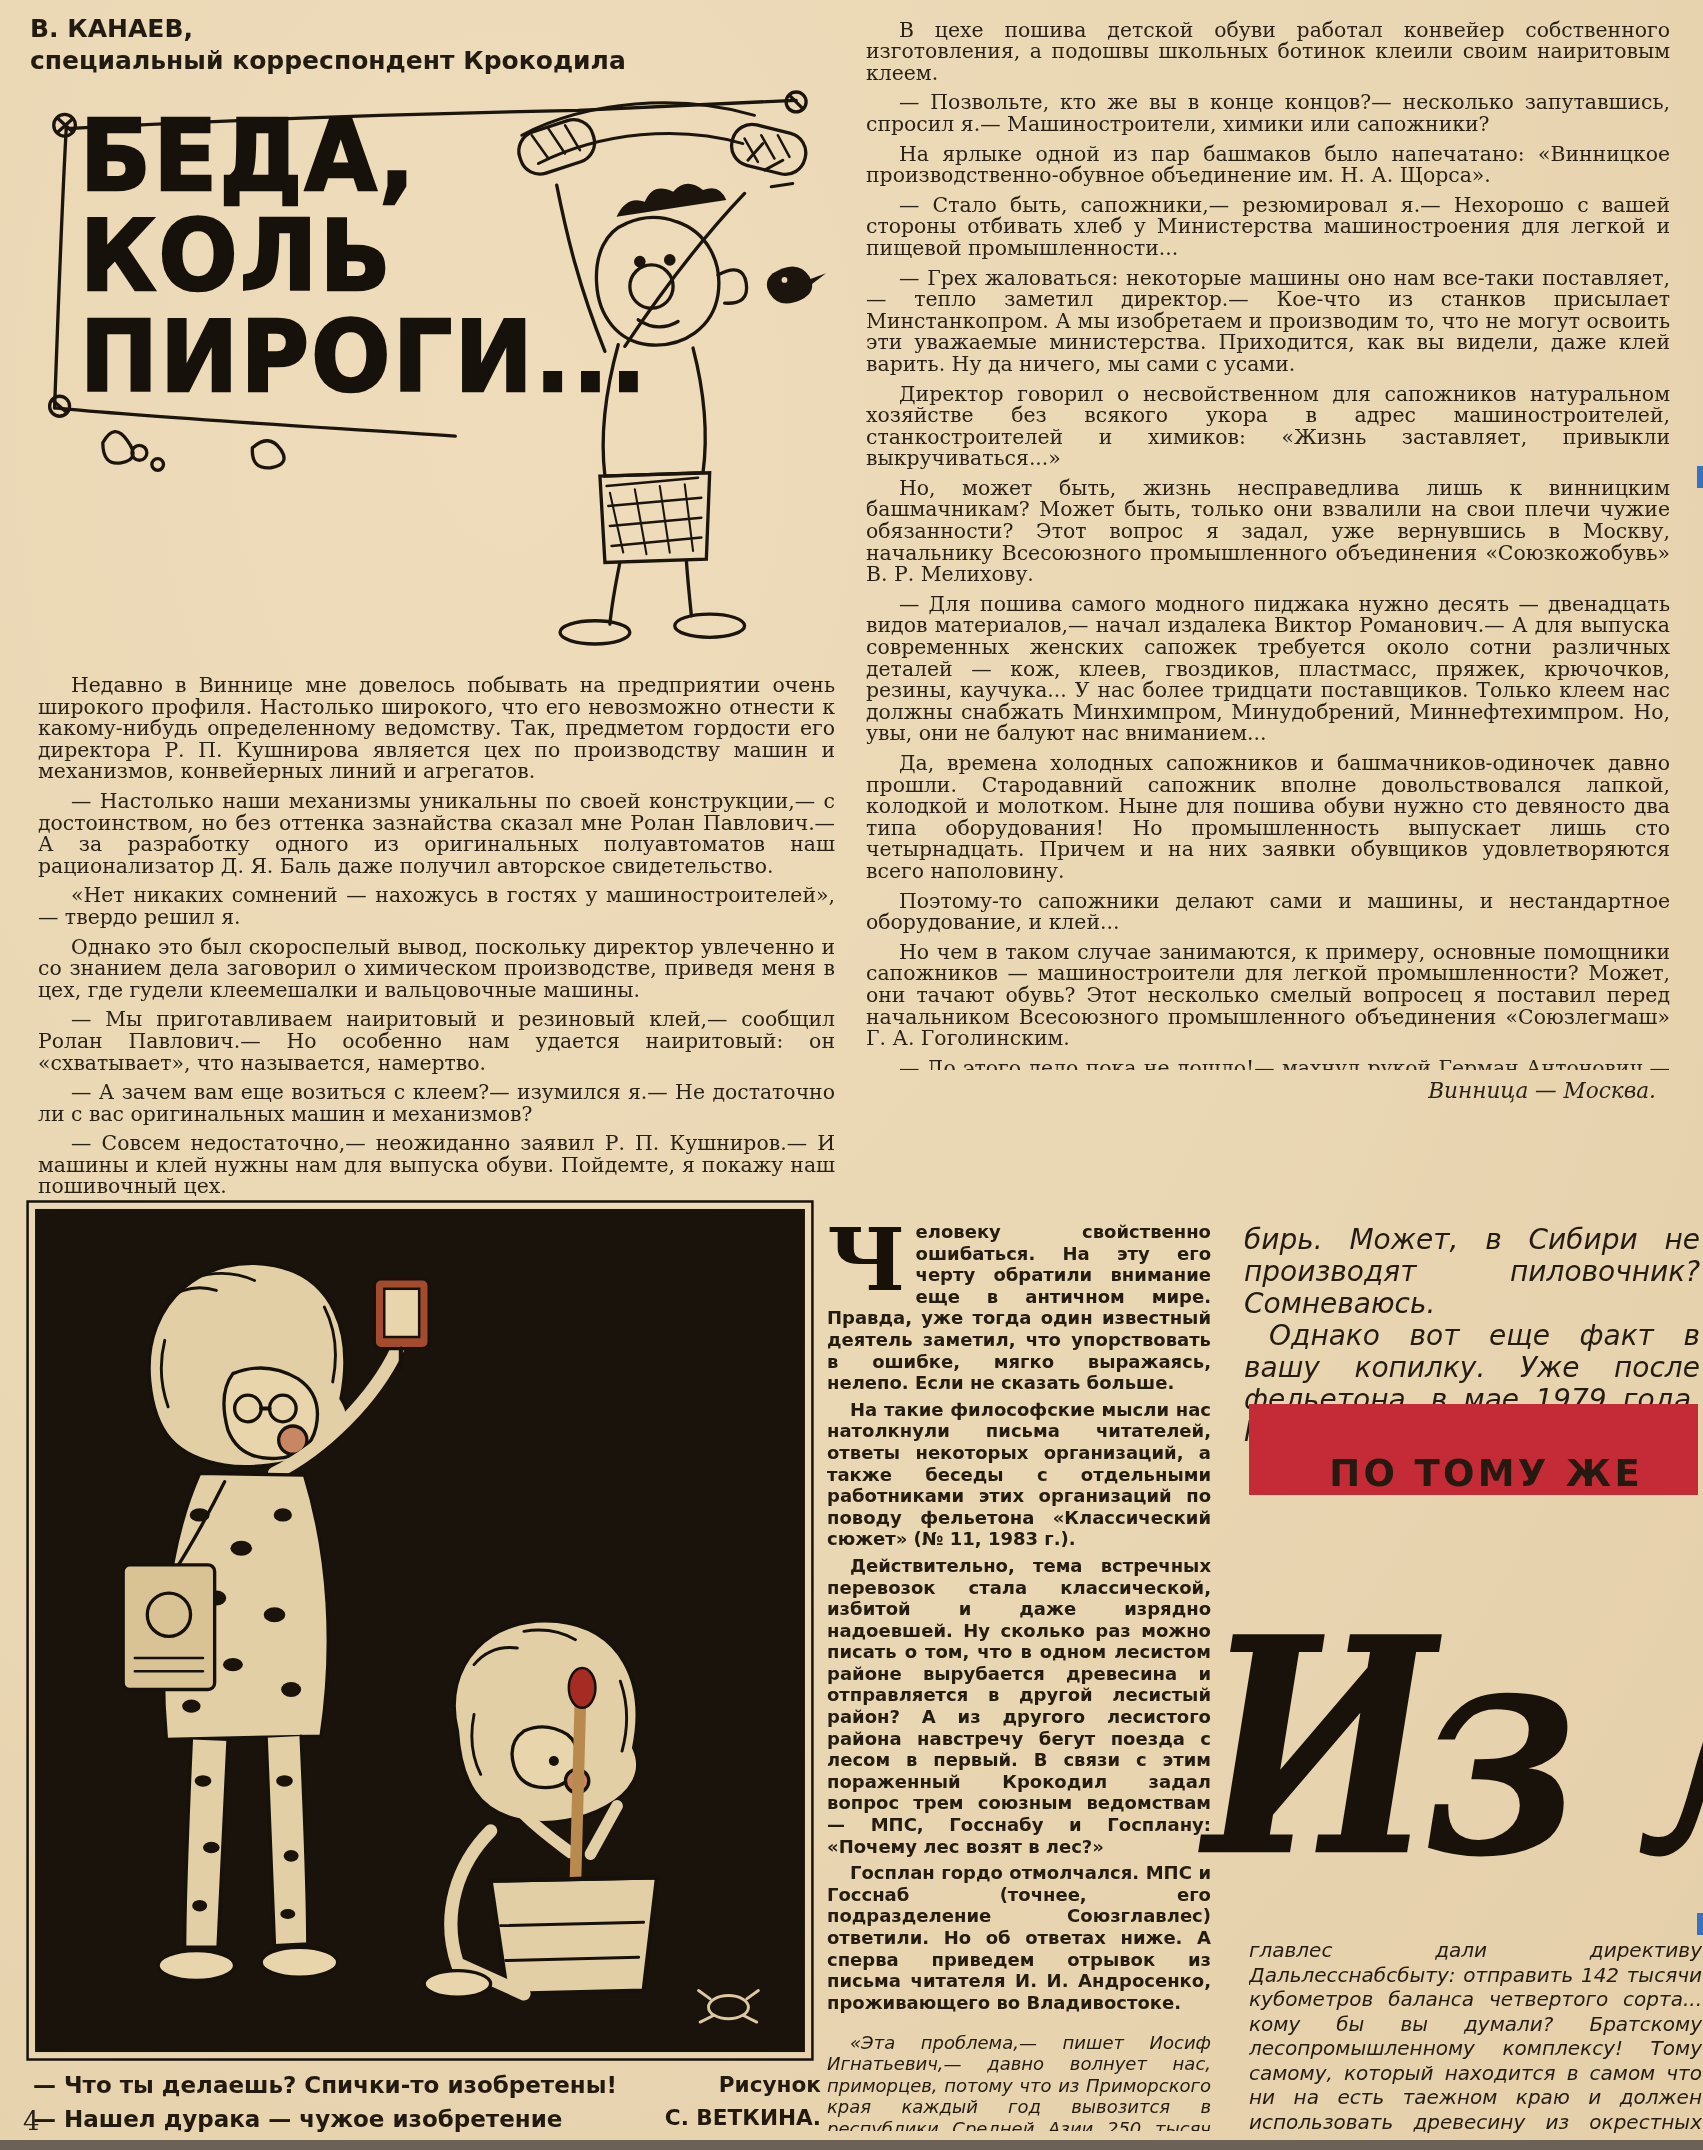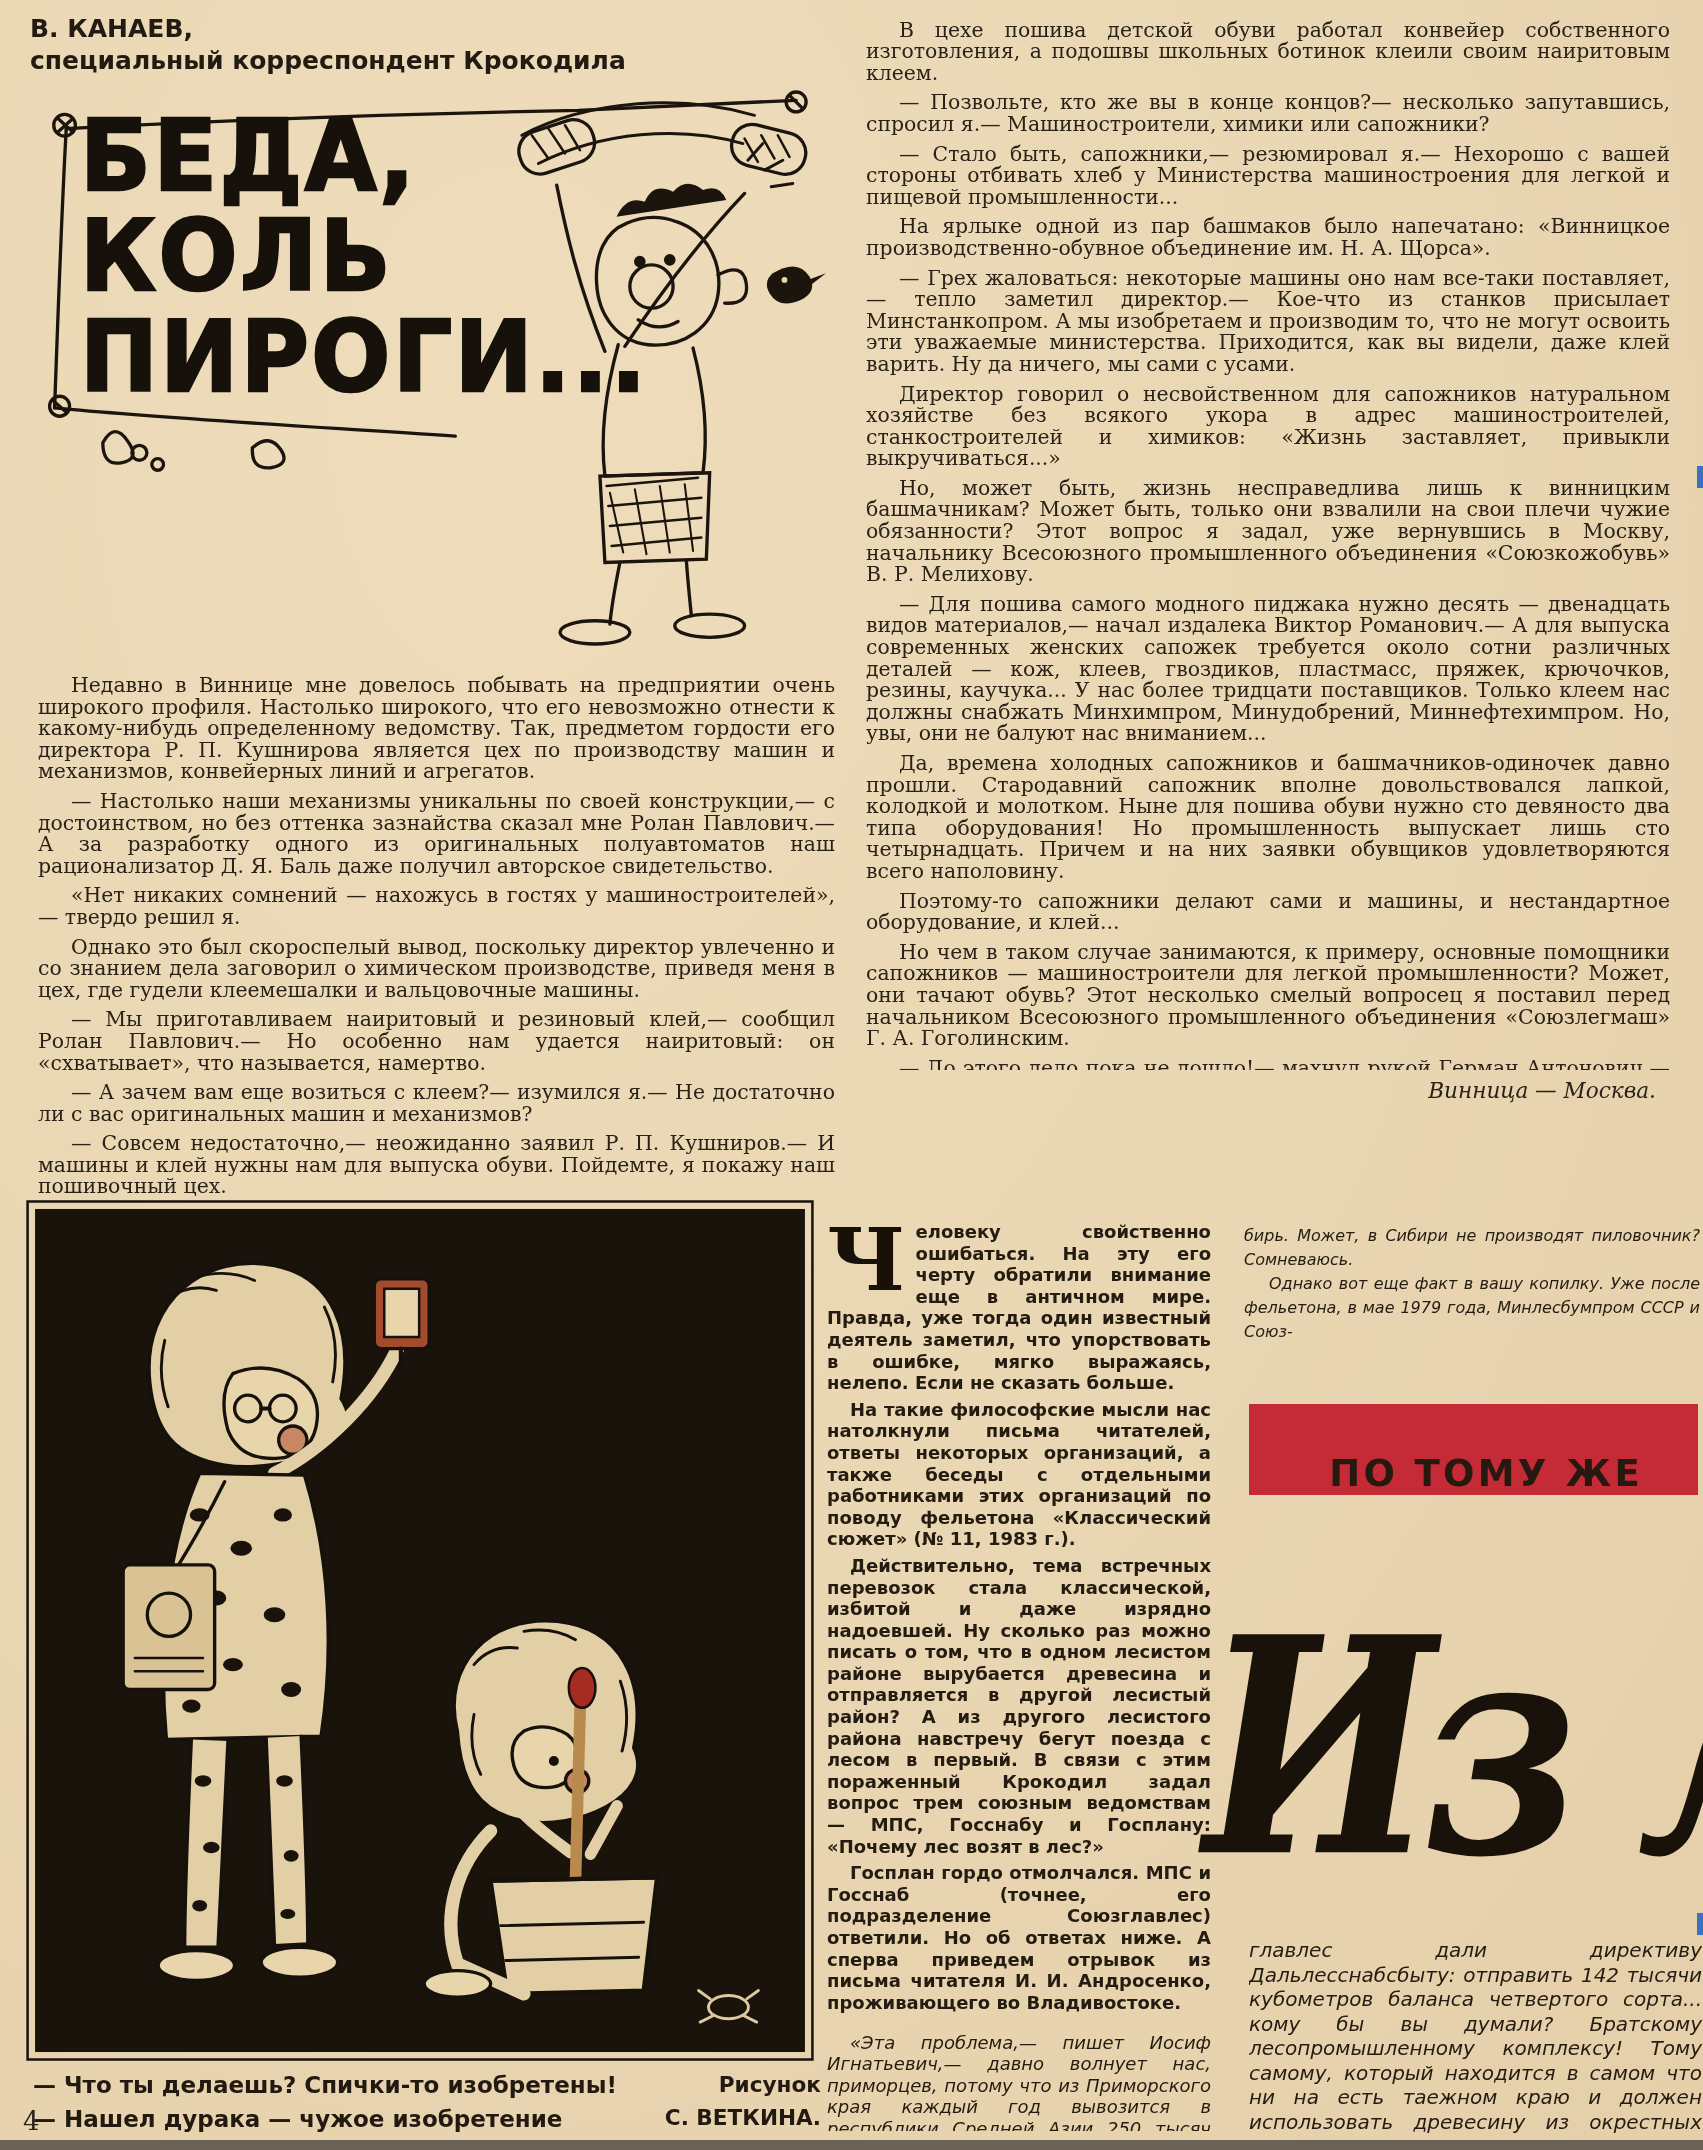--- a/index.html
+++ b/index.html
@@ -35,21 +35,21 @@
     font-family:"DejaVu Sans",sans-serif;font-weight:bold;font-size:18px;
     line-height:21.6px;text-align:justify;color:#241b11;}
   .feuilleton p{margin:0 0 5px 0;text-indent:23px;}
   .feuilleton p.first{text-indent:0;}
   .dropcap{float:left;font-family:"DejaVu Serif",serif;font-weight:bold;
     font-size:86px;line-height:67px;margin:5px 10px 0 0;color:#17110a;}
   .letter{font-style:italic;font-weight:normal;margin-top:18.3px;font-size:18px;line-height:21.6px;}
   .letter p{margin:0;text-indent:23px;}
   
   .cont{left:1244px;top:1224px;width:456px;font-family:"DejaVu Sans",sans-serif;
-    font-style:italic;font-size:16px;line-height:24px;text-align:justify;color:#241c12;}
+    font-style:italic;font-size:28px;line-height:32px;text-align:justify;color:#241c12;}
   .cont p{margin:0;text-indent:25px;}
   .cont p:first-child{text-indent:0;}
   .badge{left:1249px;top:1404px;width:449px;height:91px;background:#c52b36;
     display:flex;align-items:flex-end;justify-content:flex-end;padding-right:55px;box-sizing:border-box;}
   .badge span{font-family:"DejaVu Sans",sans-serif;font-weight:bold;font-size:37px;
     letter-spacing:3.3px;color:#26190f;}
   .calligraphy{left:1204px;top:1535px;width:632px;height:432px;
     font-family:"DejaVu Serif",serif;font-style:italic;font-weight:bold;
     font-size:245px;line-height:349px;letter-spacing:-13.3px;color:#18120b;
     transform:scaleY(1.22);transform-origin:top left;white-space:nowrap;}
@@ -155,22 +155,22 @@
       <p>«Нет никаких сомнений — нахожусь в гостях у машиностроителей»,— твердо решил я.</p>
       <p>Однако это был скороспелый вывод, поскольку директор увлеченно и со знанием дела заговорил о химическом производстве, приведя меня в цех, где гудели клеемешалки и вальцовочные машины.</p>
       <p>— Мы приготавливаем наиритовый и резиновый клей,— сообщил Ролан Павлович.— Но особенно нам удается наиритовый: он «схватывает», что называется, намертво.</p>
       <p>— А зачем вам еще возиться с клеем?— изумился я.— Не достаточно ли с вас оригинальных машин и механизмов?</p>
       <p>— Совсем недостаточно,— неожиданно заявил Р. П. Кушниров.— И машины и клей нужны нам для выпуска обуви. Пойдемте, я покажу наш пошивочный цех.</p>
     </div>
 
   <div class="abs serifcol right-col">
       <p>В цехе пошива детской обуви работал конвейер собственного изготовления, а подошвы школьных ботинок клеили своим наиритовым клеем.</p>
       <p>— Позвольте, кто же вы в конце концов?— несколько запутавшись, спросил я.— Машиностроители, химики или сапожники?</p>
+      <p>На ярлыке одной из пар башмаков было напечатано: «Винницкое производственно-обувное объединение им. Н. А. Щорса».</p>
       <p>— Стало быть, сапожники,— резюмировал я.— Нехорошо с вашей стороны отбивать хлеб у Министерства машиностроения для легкой и пищевой промышленности...</p>
-      <p>На ярлыке одной из пар башмаков было напечатано: «Винницкое производственно-обувное объединение им. Н. А. Щорса».</p>
       <p>— Грех жаловаться: некоторые машины оно нам все-таки поставляет,— тепло заметил директор.— Кое-что из станков присылает Минстанкопром. А мы изобретаем и производим то, что не могут освоить эти уважаемые министерства. Приходится, как вы видели, даже клей варить. Ну да ничего, мы сами с усами.</p>
       <p>Директор говорил о несвойственном для сапожников натуральном хозяйстве без всякого укора в адрес машиностроителей, станкостроителей и химиков: «Жизнь заставляет, привыкли выкручиваться...»</p>
       <p>Но, может быть, жизнь несправедлива лишь к винницким башмачникам? Может быть, только они взвалили на свои плечи чужие обязанности? Этот вопрос я задал, уже вернувшись в Москву, начальнику Всесоюзного промышленного объединения «Союзкожобувь» В. Р. Мелихову.</p>
       <p>— Для пошива самого модного пиджака нужно десять — двенадцать видов материалов,— начал издалека Виктор Романович.— А для выпуска современных женских сапожек требуется около сотни различных деталей — кож, клеев, гвоздиков, пластмасс, пряжек, крючочков, резины, каучука... У нас более тридцати поставщиков. Только клеем нас должны снабжать Минхимпром, Минудобрений, Миннефтехимпром. Но, увы, они не балуют нас вниманием...</p>
       <p>Да, времена холодных сапожников и башмачников-одиночек давно прошли. Стародавний сапожник вполне довольствовался лапкой, колодкой и молотком. Ныне для пошива обуви нужно сто девяносто два типа оборудования! Но промышленность выпускает лишь сто четырнадцать. Причем и на них заявки обувщиков удовлетворяются всего наполовину.</p>
       <p>Поэтому-то сапожники делают сами и машины, и нестандартное оборудование, и клей...</p>
       <p>Но чем в таком случае занимаются, к примеру, основные помощники сапожников — машиностроители для легкой промышленности? Может, они тачают обувь? Этот несколько смелый вопросец я поставил перед начальником Всесоюзного промышленного объединения «Союзлегмаш» Г. А. Гоголинским.</p>
       <p>— До этого дело пока не дошло!— махнул рукой Герман Антонович.— Но причину вашего вопроса понял. Да, сапожников мы, надо прямо сказать, подводим. Но, с одной стороны, это даже неплохо. Представьте себе, если мы сегодня выполнили бы все-все до одной заявки обувщиков? А что делать завтра? Уж не прикажете ли сворачивать производство? Помните, одно время наши швейные машинки наводняли прилавки, пылились на складах... Кошмар! Их можно было купить в любой керосиновой лавке. Дело дошло до того, что пришлось урезать выпуск. И сейчас хорошая швейная машинка уже дефицит! Хоть опять наращивай мощности...</p>
     </div>
 

